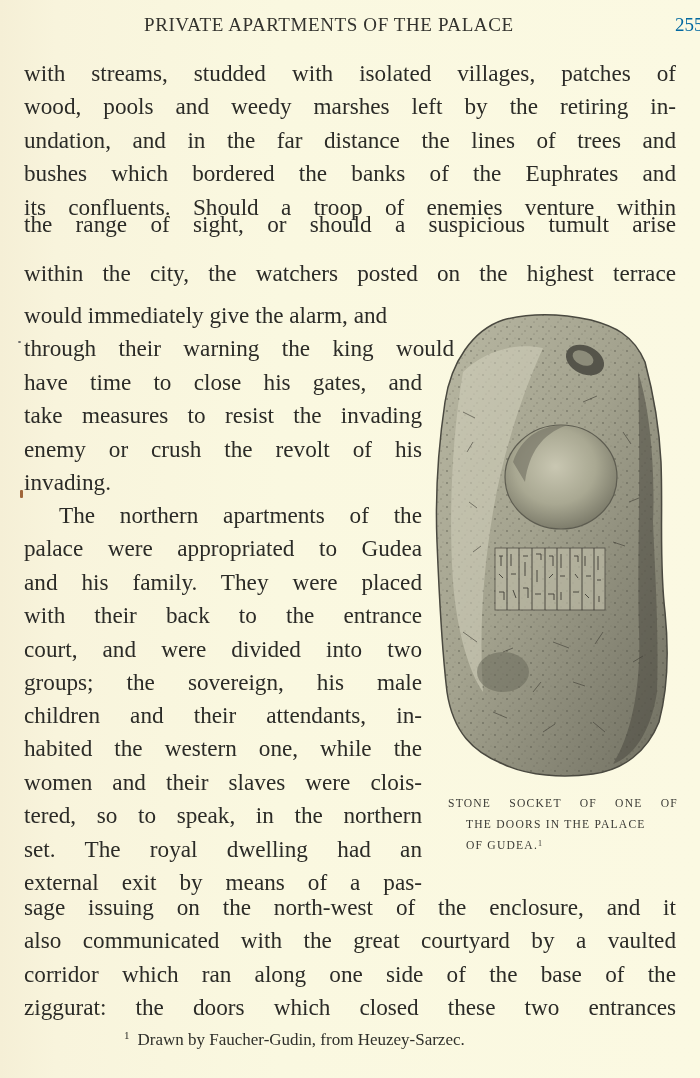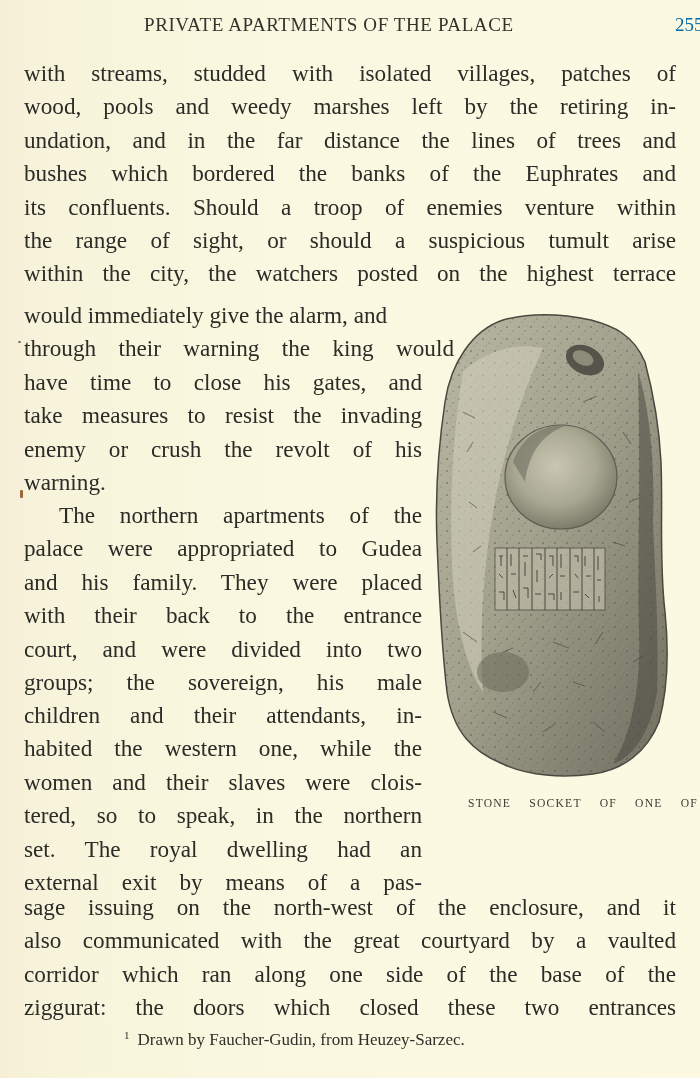--- a/index.html
+++ b/index.html
@@ -71,21 +71,21 @@
       left: 448px;
       top: 793px;
       width: 235px;
       font-family: "Liberation Serif", serif;
       font-size: 11.6px;
       letter-spacing: 1.2px;
       line-height: 21px;
       color: #3a3a35;
     }
     .caption div { white-space: nowrap; }
-    .caption .c1 { text-align: justify; text-align-last: justify; width: 230px; margin-left: 20px; }
+    .caption .c1 { text-align: justify; text-align-last: justify; width: 230px; }
     .caption .c2 { padding-left: 18px; }
     .caption .c3 { padding-left: 18px; }
     .caption sup { font-size: 8px; vertical-align: top; position: relative; top: -2px; letter-spacing: 0; }
     .footnote {
       position: absolute;
       left: 124px;
       top: 1030px;
       font-family: "Liberation Serif", serif;
       font-size: 17px;
       color: #2f2f2a;
@@ -100,29 +100,29 @@
 <div class="running-head">
   <span class="running-title">PRIVATE APARTMENTS OF THE PALACE</span>
   <span class="page-number">255</span>
 </div>
 
 <div class="line full" style="top:57px">with streams, studded with isolated villages, patches of</div>
 <div class="line full" style="top:90px">wood, pools and weedy marshes left by the retiring in-</div>
 <div class="line full" style="top:124px">undation, and in the far distance the lines of trees and</div>
 <div class="line full" style="top:157px">bushes which bordered the banks of the Euphrates and</div>
 <div class="line full" style="top:191px">its confluents.  Should a troop of enemies venture within</div>
-<div class="line full" style="top:224px">the range of sight, or should a suspicious tumult arise</div>
+<div class="line full" style="top:208px">the range of sight, or should a suspicious tumult arise</div>
 <div class="line full" style="top:257px">within the city, the watchers posted on the highest terrace</div>
 
 <div class="line narrow last" style="top:291px">would immediately give the alarm, and</div>
 <div class="line narrow" style="top:324px; width:430px">through their warning the king would</div>
 <div class="line narrow" style="top:358px">have time to close his gates, and</div>
 <div class="line narrow" style="top:391px">take measures to resist the invading</div>
 <div class="line narrow" style="top:425px">enemy or crush the revolt of his</div>
-<div class="line narrow last" style="top:458px">warning.</div>
+<div class="line narrow last" style="top:458px">invading.</div>
 <div class="line narrow indent" style="top:491px">The northern apartments of the</div>
 <div class="line narrow" style="top:524px">palace were appropriated to Gudea</div>
 <div class="line narrow" style="top:558px">and his family.  They were placed</div>
 <div class="line narrow" style="top:591px">with their back to the entrance</div>
 <div class="line narrow" style="top:625px">court, and were divided into two</div>
 <div class="line narrow" style="top:658px">groups; the sovereign, his male</div>
 <div class="line narrow" style="top:691px">children and their attendants, in-</div>
 <div class="line narrow" style="top:724px">habited the western one, while the</div>
 <div class="line narrow" style="top:758px">women and their slaves were clois-</div>
 <div class="line narrow" style="top:791px">tered, so to speak, in the northern</div>
@@ -185,20 +185,22 @@
     <g stroke="#3f3e35" stroke-width="1" opacity="0.6" fill="none">
       <path d="M30 100 l12 6 M40 130 l-6 10 M150 90 l14 -6 M190 120 l8 12 M180 230 l12 4 M40 240 l8 -6 M30 320 l14 10 M70 340 l10 -4 M120 330 l16 6 M170 320 l-8 12 M200 350 l10 -6 M60 400 l14 6 M110 420 l12 -8 M160 410 l12 10 M36 190 l8 6 M196 190 l10 -4 M100 380 l8 -10 M140 370 l12 4"></path>
     </g>
 
     <ellipse cx="70" cy="360" rx="26" ry="20" fill="#6a695b" opacity="0.55"></ellipse>
   </svg>
 </div>
 
 <div class="caption">
   <div class="c1">STONE SOCKET OF ONE OF</div>
+  <div class="c2">THE DOORS IN THE PALACE</div>
+  <div class="c3"><span>OF GUDEA.</span><sup>1</sup></div>
 </div>
 
 <div class="footnote">
   <sup>1</sup><span>Drawn by Faucher-Gudin, from Heuzey-Sarzec.</span>
 </div>
 
 <div class="speck" style="left:18px; top:341px; width:3px; height:2px; background:#666"></div>
 <div class="speck" style="left:20px; top:490px; width:3px; height:8px; border-radius:1px; background:#a0663a"></div>
 
 </body></html>

